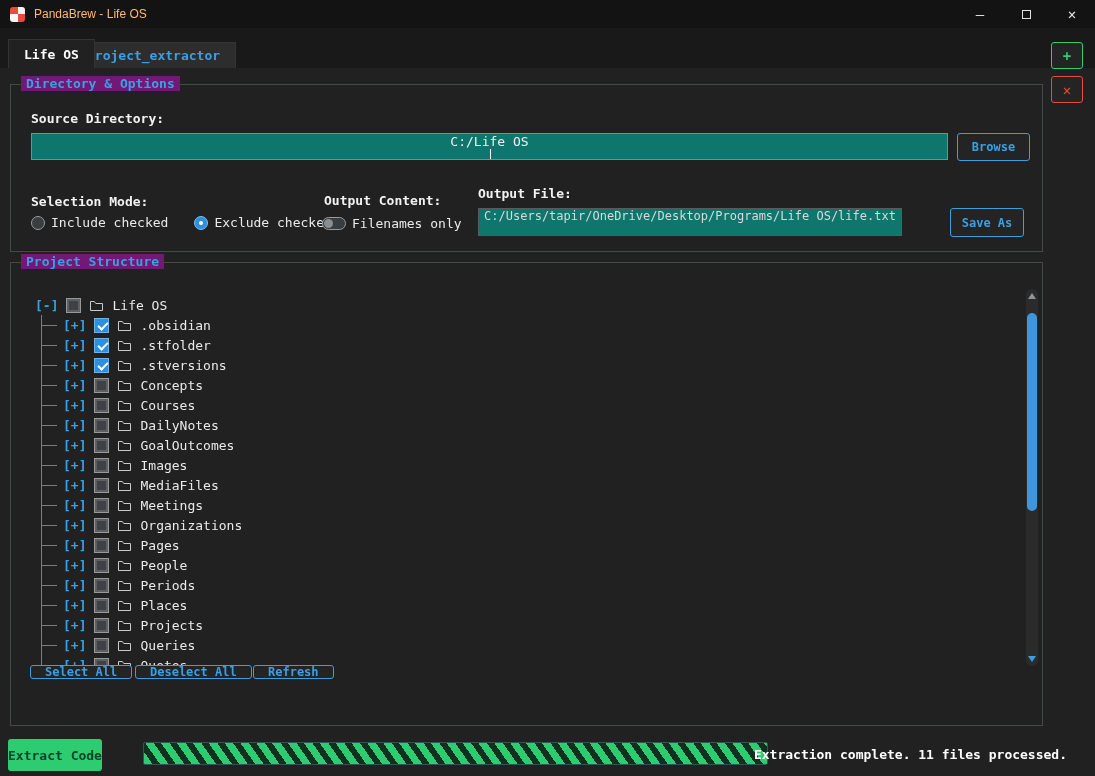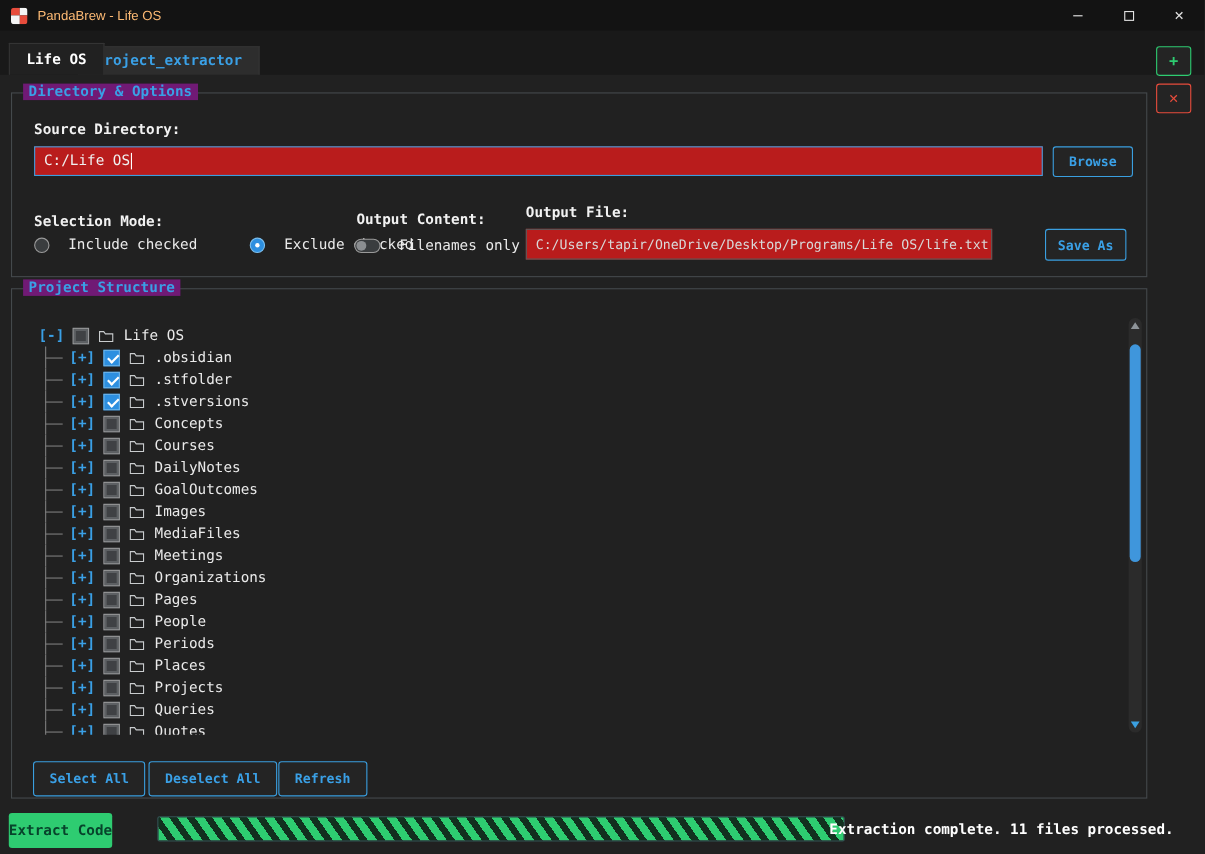--- a/index.html
+++ b/index.html
@@ -29,28 +29,28 @@
   .side-btn.red { top:76px; border:1px solid #e74c3c; color:#e74c3c; }
 
   
   .groupbox { position:absolute; border:1px solid #44494c; }
   .legend { position:absolute; top:-9px; left:10px; background:#701a75; padding:0 5px; color:#3aa0e6; font-size:13px; font-weight:bold; }
   .group-dir { left:10px; top:84px; width:1033px; height:168px; }
   .group-tree { left:10px; top:262px; width:1033px; height:464px; }
 
   .field-label { position:absolute; color:#f2f2f2; font-size:13px; font-weight:bold; }
 
-  .text-input { position:absolute; background:#b91c1c; display:flex; align-items:center; padding:0 8px; color:#f0f0f0; white-space:nowrap; overflow:hidden; }
+  .text-input { position:absolute; background:#0f766e; display:flex; align-items:center; padding:0 8px; color:#f0f0f0; white-space:nowrap; overflow:hidden;flex-direction:column; }
   .src-input { left:20px; top:48px; width:917px; height:27px; border:1px solid #3a9fe0; font-size:13px; }
   .out-input { left:467px; top:123px; width:424px; height:28px; border:1px solid #5a5a5a; font-size:12px; color:#d9d9d9; }
   .caret { display:inline-block; width:1px; height:15px; background:#ffffff; margin-left:1px; }
 
   .btn-blue { position:absolute; background:#242424; border:1px solid #3a9fe0; color:#3aa0e6; font-family:"DejaVu Sans Mono", monospace; font-size:12px; font-weight:bold; border-radius:3px; display:flex; align-items:center; justify-content:center; cursor:default; }
 
-  .opt-row { position:absolute; display:flex; align-items:center; gap:17px; color:#eaeaea; font-size:13px; }
+  .opt-row { position:absolute; display:flex; align-items:center; gap:6px; color:#eaeaea; font-size:13px; }
   .radio { width:14px; height:14px; border-radius:50%; border:1px solid #9a9a9a; background:#3a3d3f; flex:0 0 auto; position:relative; }
   .radio.selected { background:#2d8fe0; border-color:#7cc0f0; }
   .radio.selected::after { content:""; position:absolute; left:4px; top:4px; width:4px; height:4px; border-radius:50%; background:#ffffff; }
   .opt-gap { width:14px; }
   .switch { width:24px; height:13px; border-radius:7px; border:1px solid #9a9a9a; background:#3a3d3f; position:relative; flex:0 0 auto; }
   .switch::after { content:""; position:absolute; left:1px; top:1px; width:9px; height:9px; border-radius:50%; background:#8b8e91; }
 
   
   .tree-viewport { position:absolute; left:10px; top:24px; width:1008px; height:381px; overflow:hidden; padding-top:8px; }
   .tree-row { display:flex; align-items:center; height:20px; padding-left:14px; }
@@ -64,21 +64,21 @@
   .folder { margin-right:8px; flex:0 0 auto; }
   .tree-name { color:#eaeaea; font-size:13px; white-space:pre; }
 
   
   .scrollbar { position:absolute; right:4px; top:26px; width:12px; height:377px; background:#2b2b2b; border-radius:6px; }
   .sb-arrow { position:absolute; left:2px; width:0; height:0; border-left:4px solid transparent; border-right:4px solid transparent; }
   .sb-arrow.up { top:4px; border-bottom:6px solid #8d9398; }
   .sb-arrow.down { bottom:4px; border-top:6px solid #3a9fe0; }
   .sb-thumb { position:absolute; left:1px; top:24px; width:10px; height:198px; background:#3f96dc; border-radius:5px; }
 
-  .tree-btn { top:429px; height:32px; padding:0 14px; }
+  .tree-btn { top:402px; height:14px; padding:0 14px; }
 
   
   .extract-btn { position:absolute; left:8px; top:739px; width:94px; height:32px; background:#2ecc71; color:#07432b; font-family:"DejaVu Sans Mono", monospace; font-size:13px; font-weight:bold; border:none; border-radius:3px; display:flex; align-items:center; justify-content:center; cursor:default; }
   .progress { position:absolute; left:143px; top:742px; width:625px; height:23px; border-radius:2px; border:1px solid #355; background:repeating-linear-gradient(55deg, #2ecc71 0px, #2ecc71 7px, #12301f 7px, #12301f 13px); }
   .status-text { position:absolute; right:28px; top:747px; color:#ffffff; font-size:13px; font-weight:bold; }
 </style>
 </head>
 <body>
 
 <div class="titlebar">

